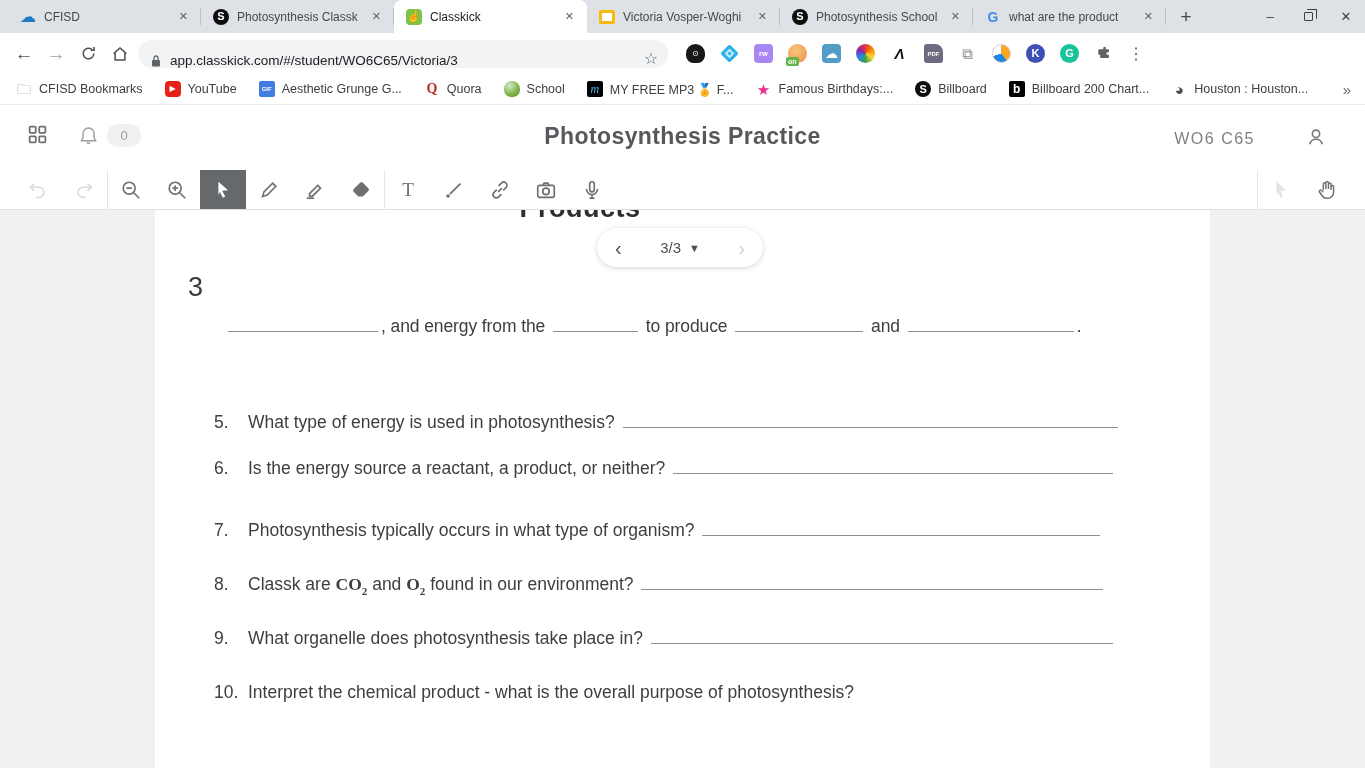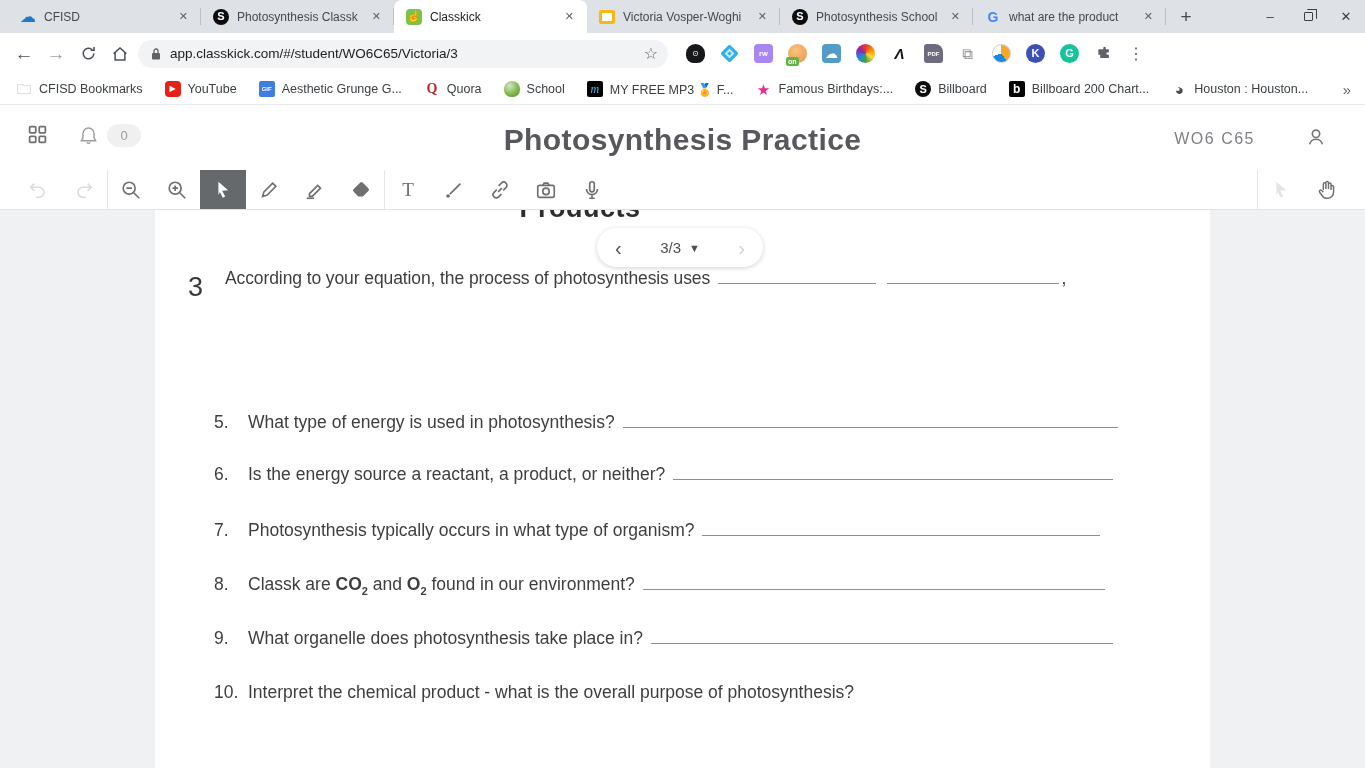--- a/index.html
+++ b/index.html
@@ -34,21 +34,21 @@
   .fav-mp3 { background:#000; color:#49b8e8; font-style:italic; font-family:"Liberation Serif",serif; font-size:12px; border-radius:2px; }
   .fav-star { color:#e52f8c; font-size:15px; }
   .fav-billboard { background:#000; color:#fff; font-weight:bold; font-size:12px; border-radius:2px; }
   .fav-globe { color:#4a4d52; font-size:15px; }
 
   
   .navbar { position:absolute; left:0; top:33px; width:1365px; height:41px; background:#fff; display:flex; align-items:center; }
   .navicons { display:flex; align-items:center; gap:4px; padding:0 4px 0 10px; }
   .navbtn { width:28px; height:28px; display:flex; align-items:center; justify-content:center; font-size:19px; color:#4c5055; border-radius:50%; }
   .navbtn.disabled { color:#9aa0a6; }
-  .omnibox { width:530px; height:28px; background:#f1f3f4; border-radius:14px; display:flex; align-items:center; padding:0 8px 0 12px; }
+  .omnibox { width:530px; height:28px; background:#f1f3f4; border-radius:14px; display:flex; align-items:flex-end; padding:0 8px 0 12px; }
   .omnibox .url { flex:1; font-size:13.5px; color:#202124; margin-left:8px; white-space:nowrap; overflow:hidden; }
   .omni-star { font-size:16px; color:#5f6368; padding:0 2px; }
   .extrow { display:flex; align-items:center; gap:15px; margin-left:18px; }
   .ext { width:19px; height:19px; display:inline-flex; align-items:center; justify-content:center; font-size:11px; border-radius:4px; line-height:1; position:relative; }
   .ext-badge-dark { background:#17181a; border-radius:50% 50% 40% 40%; color:#fff; font-size:7px; }
   .ext-diamond { background:#fff; }
   .ext-diamond i { width:13px; height:13px; background:#2bb1ea; transform:rotate(45deg); display:block; border-radius:2px; box-shadow:inset 0 0 0 3px #2bb1ea, inset 0 0 0 5px #bfe9fa; }
   .ext-read-write { background:#a987f2; color:#fff; border-radius:4px; font-size:7.5px; font-weight:bold; }
   .ext-on-doc { background:radial-gradient(circle at 40% 35%, #f8c57d, #ec8f4b); border-radius:50%; }
   .ext-on-doc i { position:absolute; left:-2px; bottom:-3px; background:#62b446; color:#fff; font-style:normal; font-size:7px; font-weight:bold; padding:1px 2px; border-radius:2px; line-height:1; }
@@ -66,21 +66,21 @@
   
   .bookmarks { position:absolute; left:0; top:74px; width:1365px; height:31px; background:#fff; display:flex; align-items:center; padding-left:16px; border-bottom:1px solid #e8eaed; }
   .bm { display:flex; align-items:center; gap:7px; margin-right:22px; font-size:12.5px; color:#3c4043; white-space:nowrap; }
   .bm-overflow { position:absolute; right:14px; color:#5f6368; font-size:15px; }
 
   
   .ck-header { position:absolute; left:0; top:105px; width:1365px; height:65px; background:#fff; }
   .ck-grid { position:absolute; left:27px; top:19px; }
   .ck-bell { position:absolute; left:79px; top:19px; display:flex; align-items:center; }
   .bell-badge { margin-left:9px; background:#f0f0f0; color:#9b9b9b; border-radius:12px; min-width:34px; height:23px; display:flex; align-items:center; justify-content:center; font-size:13px; }
-  .ck-title { position:absolute; left:0; right:0; top:18px; text-align:center; font-size:30px; font-weight:600; color:#57585c; letter-spacing:.4px; }
+  .ck-title { position:absolute; left:0; right:0; top:18px; text-align:center; font-size:23px; font-weight:600; color:#57585c; letter-spacing:.4px; }
   .ck-code { position:absolute; right:110px; top:25px; font-size:16px; color:#7e8084; letter-spacing:1.5px; }
   .ck-person { position:absolute; right:38px; top:21px; color:#77787c; }
 
   
   .ck-toolbar { position:absolute; left:0; top:170px; width:1365px; height:40px; background:#fff; border-bottom:1px solid #e2e2e2; display:flex; align-items:stretch; }
   .tool { width:46px; display:flex; align-items:center; justify-content:center; color:#6f6f6f; }
   .tool.disabled { color:#dcdcdc; }
   .tool.active { background:#66696c; color:#fff; }
   .tgroup { display:flex; border-right:1px solid #e6e6e6; }
   .tgroup.first { margin-left:15px; }
@@ -91,21 +91,21 @@
   
   .content { position:absolute; left:0; top:210px; width:1365px; height:558px; background:#f0f1f2; overflow:hidden; }
   .canvas { position:absolute; left:155px; top:0; width:1055px; height:600px; background:#fff; }
   .ws { font-family:"Liberation Sans", sans-serif; color:#3e3e3e; }
   .products { position:absolute; left:330px; top:-17px; width:190px; text-align:center; font-size:27px; font-weight:bold; color:#2e2e2e; letter-spacing:.5px; }
   .q3num { position:absolute; left:33px; top:62px; font-size:27px; color:#3a3a3a; }
   .qline { position:absolute; font-size:17.5px; letter-spacing:-0.1px; white-space:nowrap; }
   .blank { display:inline-block; border-bottom:1.5px solid #8e8e8e; height:15px; vertical-align:baseline; margin:0 3px; }
   .qrow { position:absolute; left:23px; font-size:17.5px; white-space:nowrap;margin-left:36px; }
   .qnum { display:inline-block; width:34px; }
-  .chem { font-weight:bold; }
+  .chem { font-weight:bold;font-family:Liberation Serif, serif; }
   .chem sub { font-size:11px; }
 
   
   .pagenav { position:absolute; left:597px; top:18px; width:166px; height:39px; background:#fff; border-radius:20px; box-shadow:0 1px 5px rgba(0,0,0,.18); display:flex; align-items:center; justify-content:space-between; padding:0 18px; z-index:5; }
   .pn-chev { font-size:20px; color:#4f4f4f; line-height:1; }
   .pn-chev.disabled { color:#d3d3d3; }
   .pn-mid { display:flex; align-items:center; gap:8px; color:#4f4f4f; font-size:15px; }
   .pn-caret { font-size:11px; }
 
   svg.ic { display:block; }
@@ -367,26 +367,26 @@
           <path d="M8 12V5.5a1.4 1.4 0 0 1 2.8 0V11m0-6.8a1.4 1.4 0 0 1 2.8 0V11m0-5.3a1.4 1.4 0 0 1 2.8 0V12m0-3.5a1.4 1.4 0 0 1 2.8 0v6A6.5 6.5 0 0 1 12.7 21h-1.2a6 6 0 0 1-4.6-2.5L4 14.5a1.5 1.5 0 0 1 2.4-1.8L8 14.5" fill="none" stroke="currentColor" stroke-width="1.6"></path>
         </svg>
       </div>
     </div>
 </div>
 
 <div class="content">
   <div class="canvas ws">
     <div class="products">Products</div>
     <div class="q3num">3</div>
-    <div class="qline" id="q3l1" style="left:70px; top:58px;"><span>According to your equation, the process of photosynthesis uses </span><span class="blank" style="width: 158px;"></span><span> </span><span class="blank" style="width: 172px;"></span><span>,</span></div>
+    <div class="qline" id="q3l2" style="left:70px; top:106px;"><span class="blank" style="width: 150px;"></span><span>, and energy from the </span><span class="blank" style="width: 85px;"></span><span> to produce </span><span class="blank" style="width: 128px;"></span><span> and </span><span class="blank" style="width: 166px;"></span><span>.</span></div>
     <div id="qrows">
         <div class="qrow" style="top: 202px;">
     <span class="qnum">5.</span><span class="qsegs"><span>What type of energy is used in photosynthesis? </span><span class="blank" style="width: 495px;"></span></span>
   </div>
-        <div class="qrow" style="top: 254px;">
+        <div class="qrow" style="top: 248px;">
     <span class="qnum">6.</span><span class="qsegs"><span>Is the energy source a reactant, a product, or neither? </span><span class="blank" style="width: 440px;"></span></span>
   </div>
         <div class="qrow" style="top: 310px;">
     <span class="qnum">7.</span><span class="qsegs"><span>Photosynthesis typically occurs in what type of organism? </span><span class="blank" style="width: 398px;"></span></span>
   </div>
         <div class="qrow" style="top: 364px;">
     <span class="qnum">8.</span><span class="qsegs"><span>Classk are </span><span class="chem">CO<sub>2</sub></span><span> and </span><span class="chem">O<sub>2</sub></span><span> found in our environment? </span><span class="blank" style="width: 462px;"></span></span>
   </div>
         <div class="qrow" style="top: 418px;">
     <span class="qnum">9.</span><span class="qsegs"><span>What organelle does photosynthesis take place in? </span><span class="blank" style="width: 462px;"></span></span>

